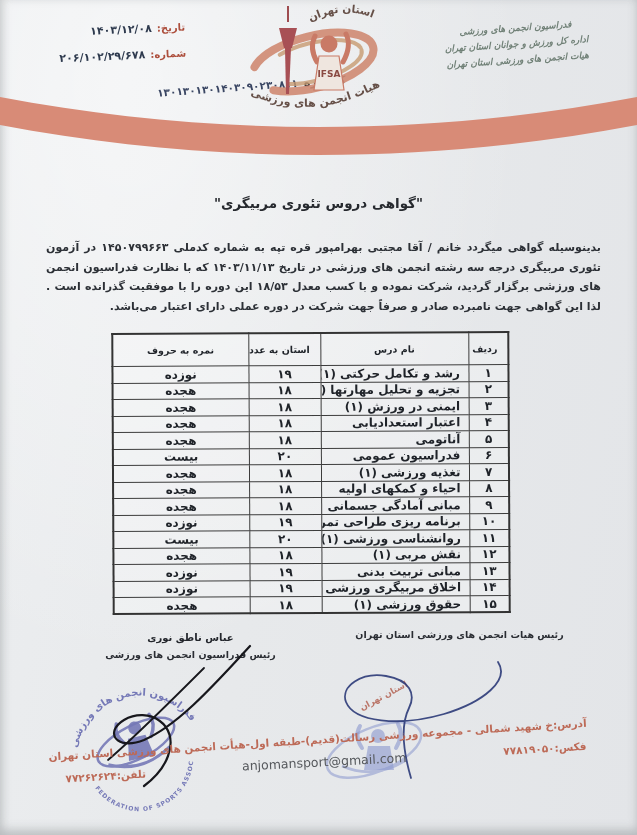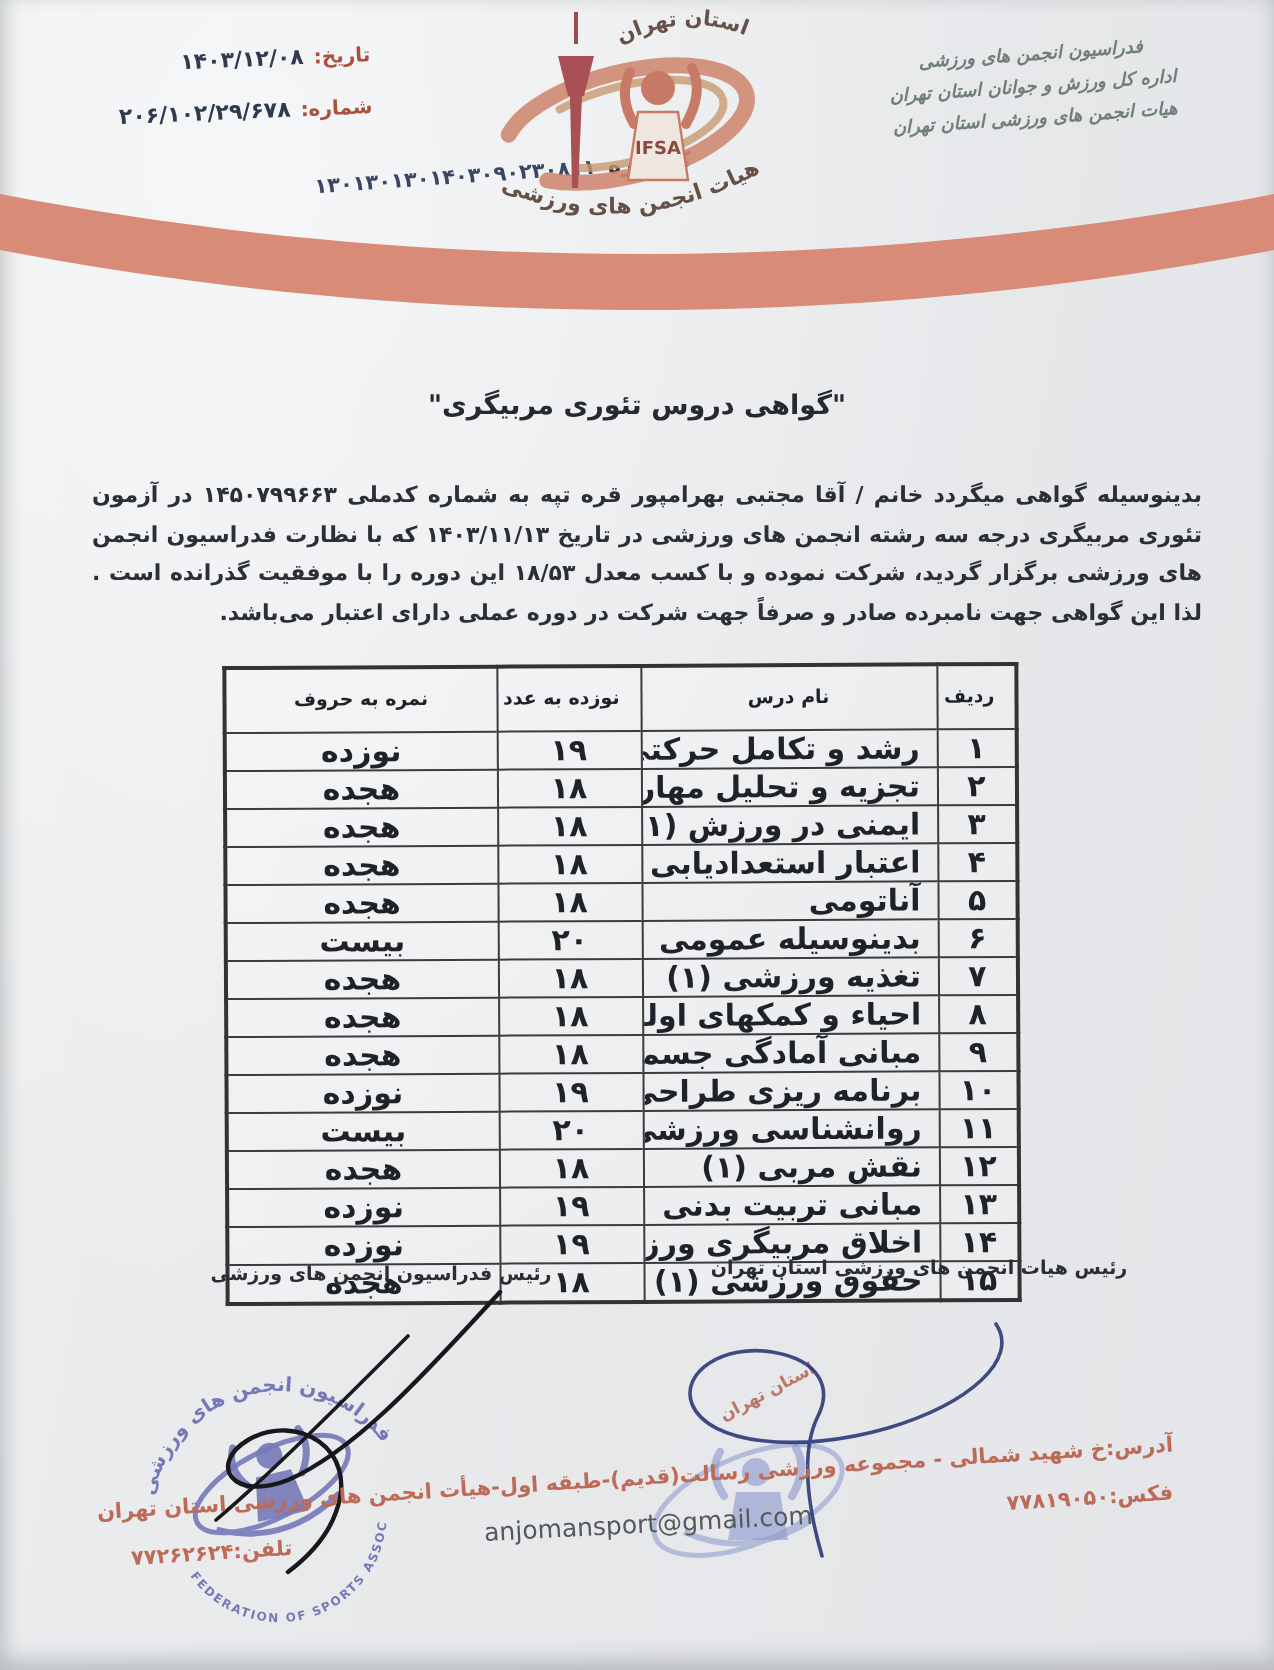--- a/index.html
+++ b/index.html
@@ -32,21 +32,21 @@
   
   .doc-title{top:195px;left:0;width:100%;text-align:center;font-size:13.5px;font-weight:bold;color:#26292e;letter-spacing:.2px;}
   .body-par{top:238px;right:36px;left:46px;direction:rtl;text-align:justify;
     font-size:11px;font-weight:bold;color:#2c3036;line-height:19.5px;}
   
   table.grades{top:332px;left:112px;width:396px;position:absolute;border-collapse:collapse;
     direction:rtl;table-layout:fixed;background:rgba(255,255,255,.25);transform:rotate(-.3deg);}
   table.grades th, table.grades td{border:1px solid #3c3c3c;font-weight:bold;color:#1f2329;overflow:hidden;white-space:nowrap;}
   table.grades{border:2px solid #333;}
   table.grades th{font-size:9.5px;height:27px;padding:10px;}
-  table.grades td{font-size:15px;height:16.5px;text-align:center;padding:0 2px;}
+  table.grades td{font-size:12px;height:16.5px;text-align:center;padding:0 2px;}
   table.grades td.c-course{text-align:right;padding-right:8px;}
   table.grades td.c-no{text-align:center;}
   
   .sig-block{text-align:center;line-height:17px;}
   .sig-right{top:626px;left:352px;width:215px;}
   .sig-left{top:629px;left:88px;width:205px;}
   .sig-name{font-size:10px;font-weight:bold;color:#23262c;}
   .sig-title{font-size:9.5px;font-weight:bold;color:#2a2d33;}
   
   .stamp-left{top:660px;left:52px;width:168px;height:165px;transform:rotate(-13deg);opacity:.88;}
@@ -126,21 +126,21 @@
     <colgroup>
         <col style="width:40px">
         <col style="width:148px">
         <col style="width:72px">
         <col style="width:136px">
       </colgroup>
     <thead>
       <tr>
         <th>ردیف</th>
         <th>نام درس</th>
-        <th>نوزده به عدد</th>
+        <th>استان به عدد</th>
         <th>نمره به حروف</th>
       </tr>
     </thead>
     <tbody>
         <tr>
           <td class="c-no">۱</td>
           <td class="c-course">رشد و تکامل حرکتی (۱)</td>
           <td class="c-score">۱۹</td>
           <td class="c-words">نوزده</td>
         </tr>
@@ -163,21 +163,21 @@
           <td class="c-words">هجده</td>
         </tr>
         <tr>
           <td class="c-no">۵</td>
           <td class="c-course">آناتومی</td>
           <td class="c-score">۱۸</td>
           <td class="c-words">هجده</td>
         </tr>
         <tr>
           <td class="c-no">۶</td>
-          <td class="c-course">بدینوسیله عمومی</td>
+          <td class="c-course">فدراسیون عمومی</td>
           <td class="c-score">۲۰</td>
           <td class="c-words">بیست</td>
         </tr>
         <tr>
           <td class="c-no">۷</td>
           <td class="c-course">تغذیه ورزشی (۱)</td>
           <td class="c-score">۱۸</td>
           <td class="c-words">هجده</td>
         </tr>
         <tr>
@@ -228,20 +228,21 @@
           <td class="c-score">۱۸</td>
           <td class="c-words">هجده</td>
         </tr>
       </tbody>
   </table>
 
   <div class="abs sig-block sig-right">
     <div class="sig-title">رئیس هیات انجمن های ورزشی استان تهران</div>
   </div>
   <div class="abs sig-block sig-left">
+    <div class="sig-name">عباس ناطق نوری</div>
     <div class="sig-title">رئیس فدراسیون انجمن های ورزشی</div>
   </div>
 
   <svg class="abs stamp-right" viewBox="0 0 215 165">
     <g opacity=".55" stroke="#8b98ce" fill="none" stroke-width="2.5">
       <ellipse cx="62" cy="102" rx="50" ry="22" transform="rotate(-22 62 102)"></ellipse>
       <path d="M30,118 Q62,132 94,112" stroke-width="3"></path>
     </g>
     <g opacity=".6" fill="#8b98ce">
       <circle cx="66" cy="88" r="7"></circle>

